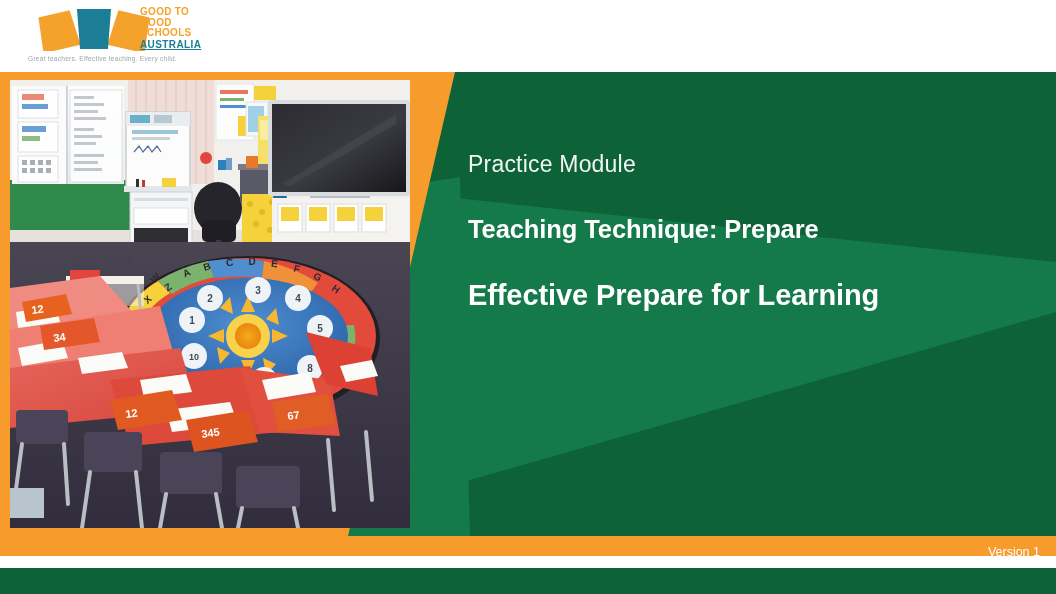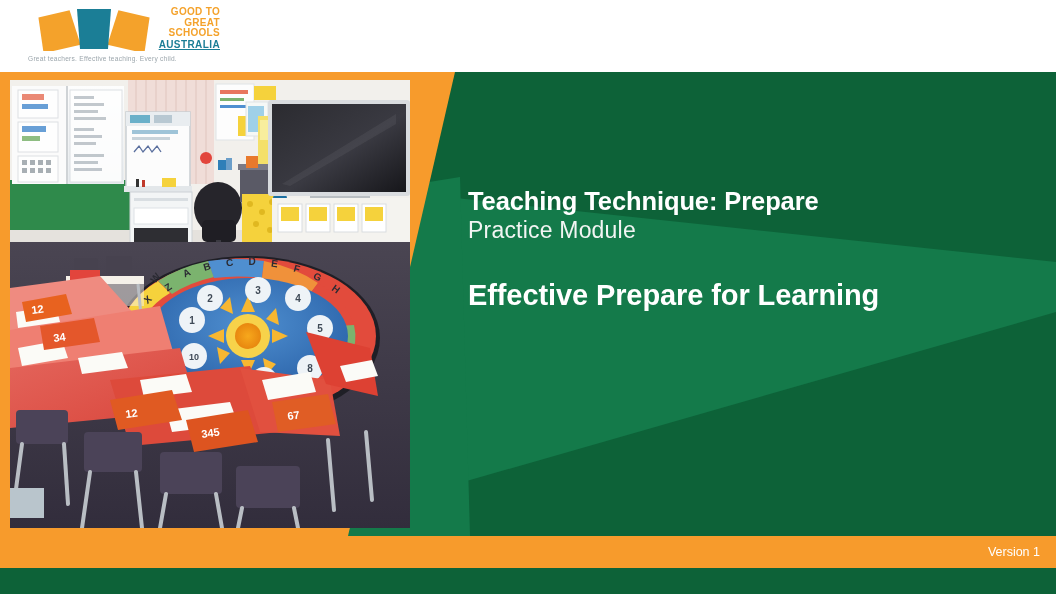--- a/index.html
+++ b/index.html
@@ -29,21 +29,21 @@
   #logo {
     position:absolute; left:22px; top:3px;
     width:186px; height:66px;
   }
   #logo-marks {
     position:absolute; left:8px; top:4px;
     width:128px; height:44px;
   }
   #logo-text {
     position:absolute; left:118px; top:4px;
-    width:80px; height:46px;text-align:right;
+    width:80px; height:46px;
   }
   .lt-line {
     display:block;
     font-weight:bold;
     letter-spacing:.3px;
     line-height:10.5px;
     font-size:10px;
     color:#F4A22B;
     white-space:nowrap;
   }
@@ -89,21 +89,21 @@
     width:400px; height:448px;
     overflow:hidden;
     z-index:3;
     background:#6b6b75;
   }
   #photo svg { display:block; }
 
   
   #footer-orange {
     position:absolute; left:0; top:536px;
-    width:1056px; height:32px;
+    width:1056px; height:20px;
     background:#F79B2C;
     z-index:5;
   }
   #version {
     position:absolute; right:16px; top:0;
     height:32px; line-height:32px;
     font-size:12.5px;
     color:#ffffff;
   }
 
@@ -164,21 +164,21 @@
 
         <g transform="rotate(13 98 24)">
           <path d="M84 6 L116 6 L119 42 L81 42 Z" fill="#F4A22B"></path>
         </g>
 
         <path d="M47 2 L81 2 L78 42 L50 42 Z" fill="#1B7E96"></path>
       </svg>
 
       <div id="logo-text">
         <span class="lt-line">GOOD TO</span>
-        <span class="lt-line">GREAT</span>
+        <span class="lt-line">GOOD</span>
         <span class="lt-line">SCHOOLS</span>
         <span class="lt-line aus">AUSTRALIA</span>
       </div>
 
       <div id="logo-tagline">Great teachers. Effective teaching. Every child.</div>
     </div>
   </div>
 
   <div id="green-body">
     <svg id="green-wedge" viewBox="0 0 1056 464" preserveAspectRatio="none">
@@ -508,22 +508,22 @@
           <line x1="284" y1="428" x2="288" y2="448"></line>
           <line x1="318" y1="360" x2="324" y2="430"></line>
           <line x1="356" y1="352" x2="362" y2="420"></line>
         </g>
         <rect x="0" y="408" width="34" height="30" fill="#b9c5cc"></rect>
       </g>
     </svg>
   </div>
 
   <div id="text-block">
+    <div id="eyebrow">Practice Module</div>
     <div id="title1">Teaching Technique: Prepare</div>
-    <div id="eyebrow">Practice Module</div>
     <div id="title2">Effective Prepare for Learning</div>
   </div>
 
   <div id="footer-orange">
     <div id="version">Version 1</div>
   </div>
   <div id="footer-green"></div>
 
 </div>
 

